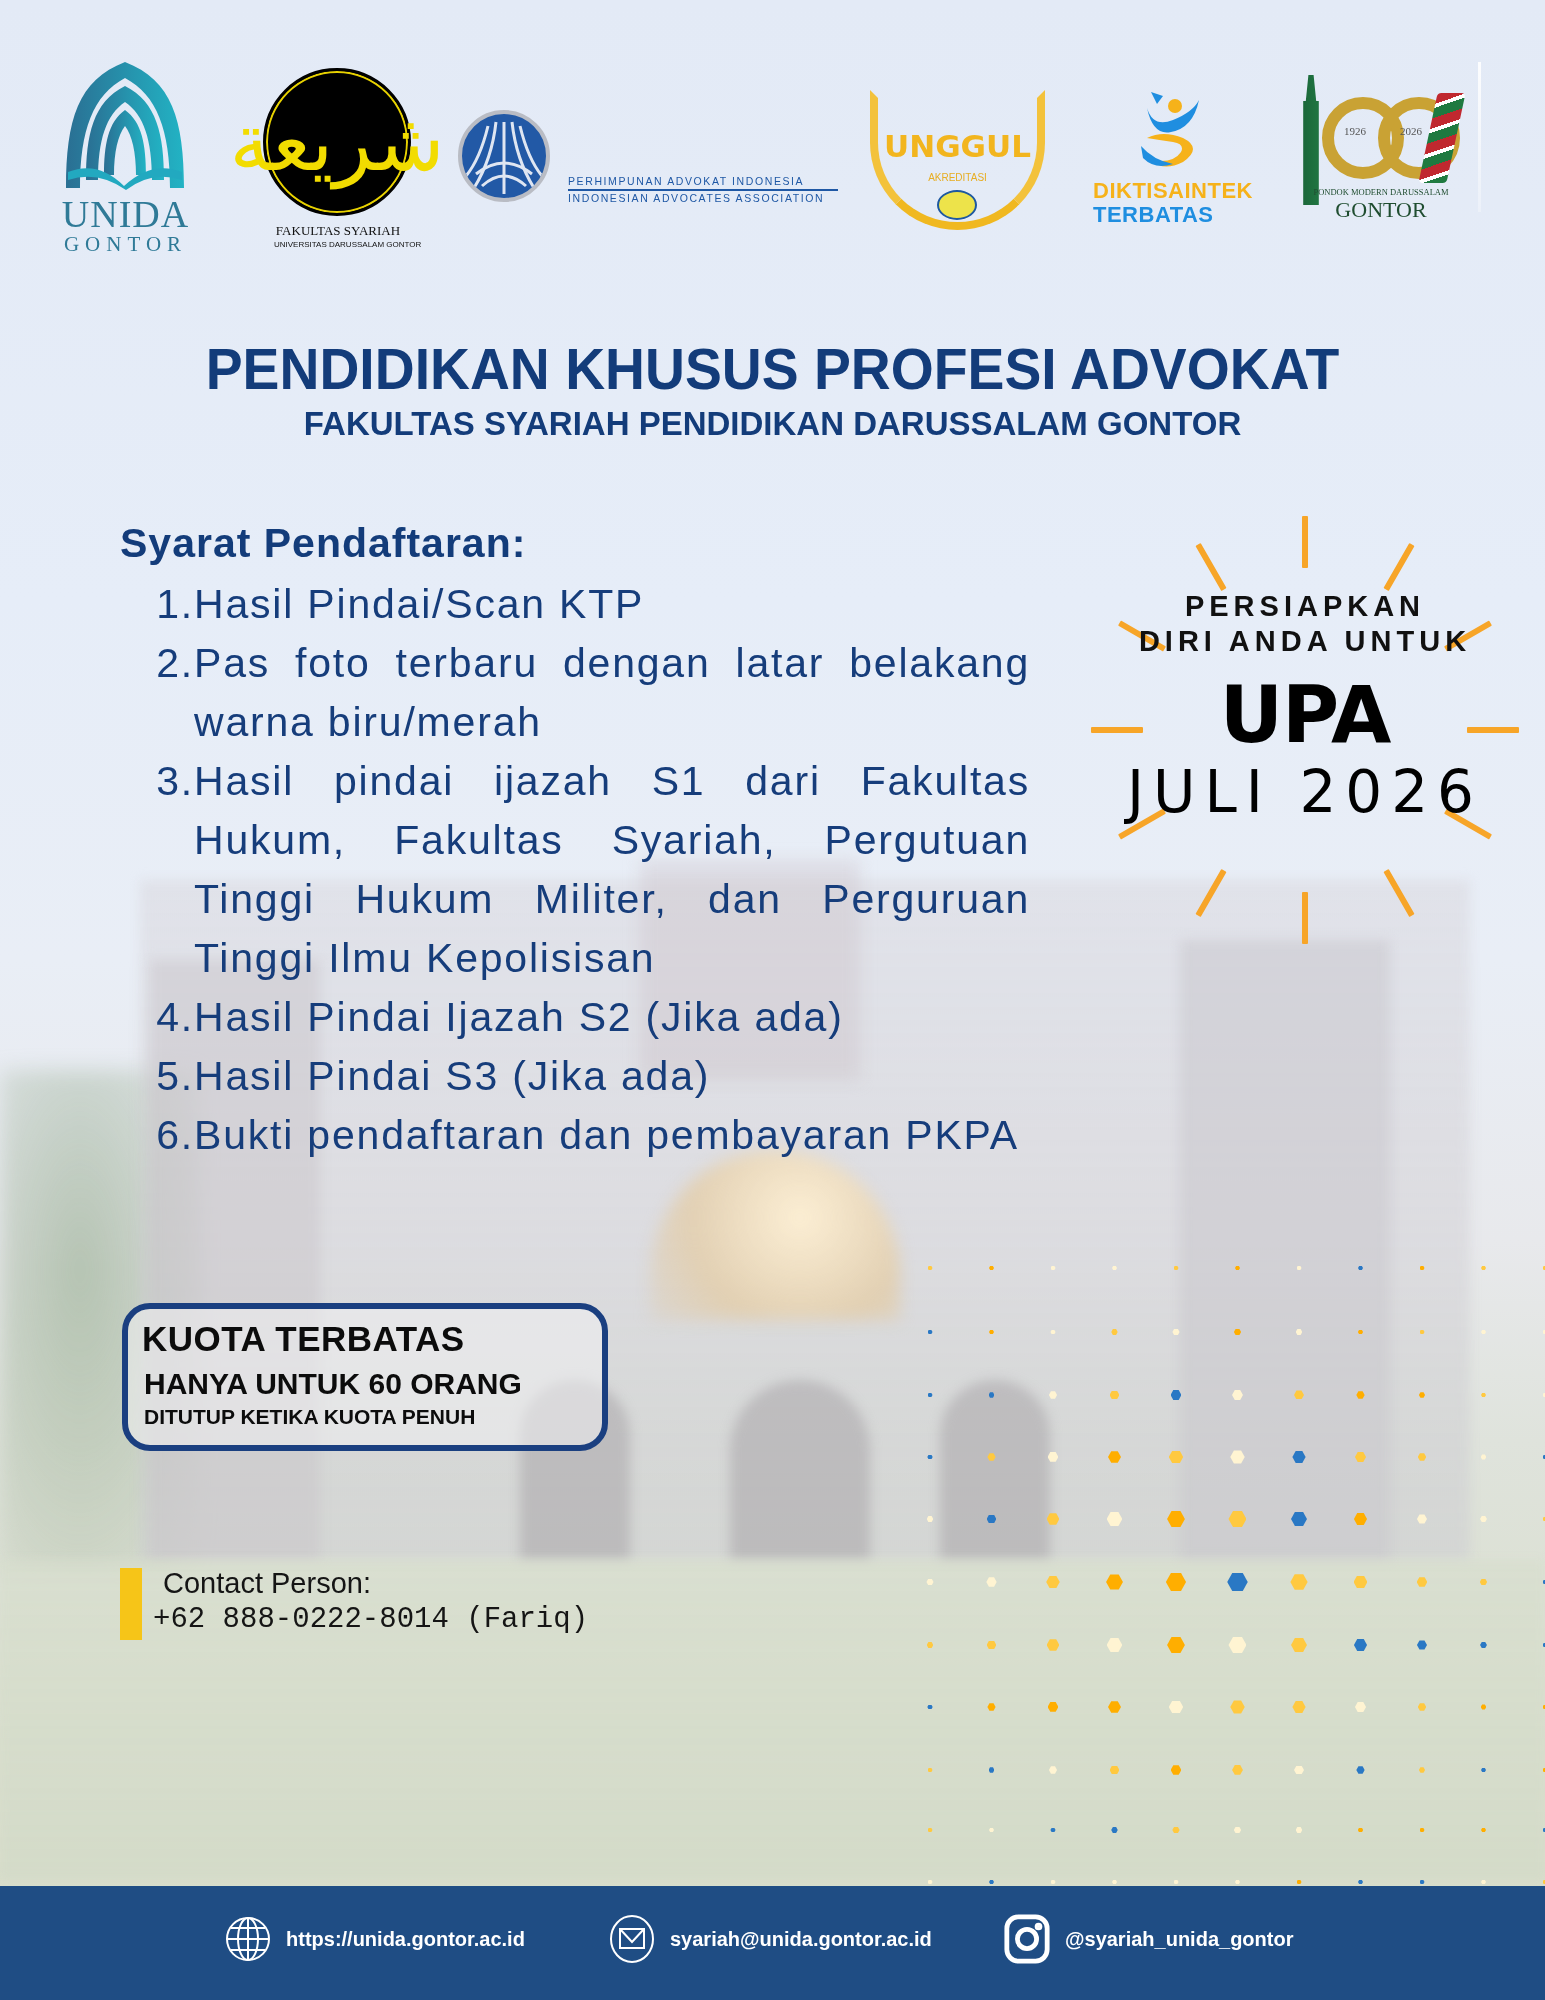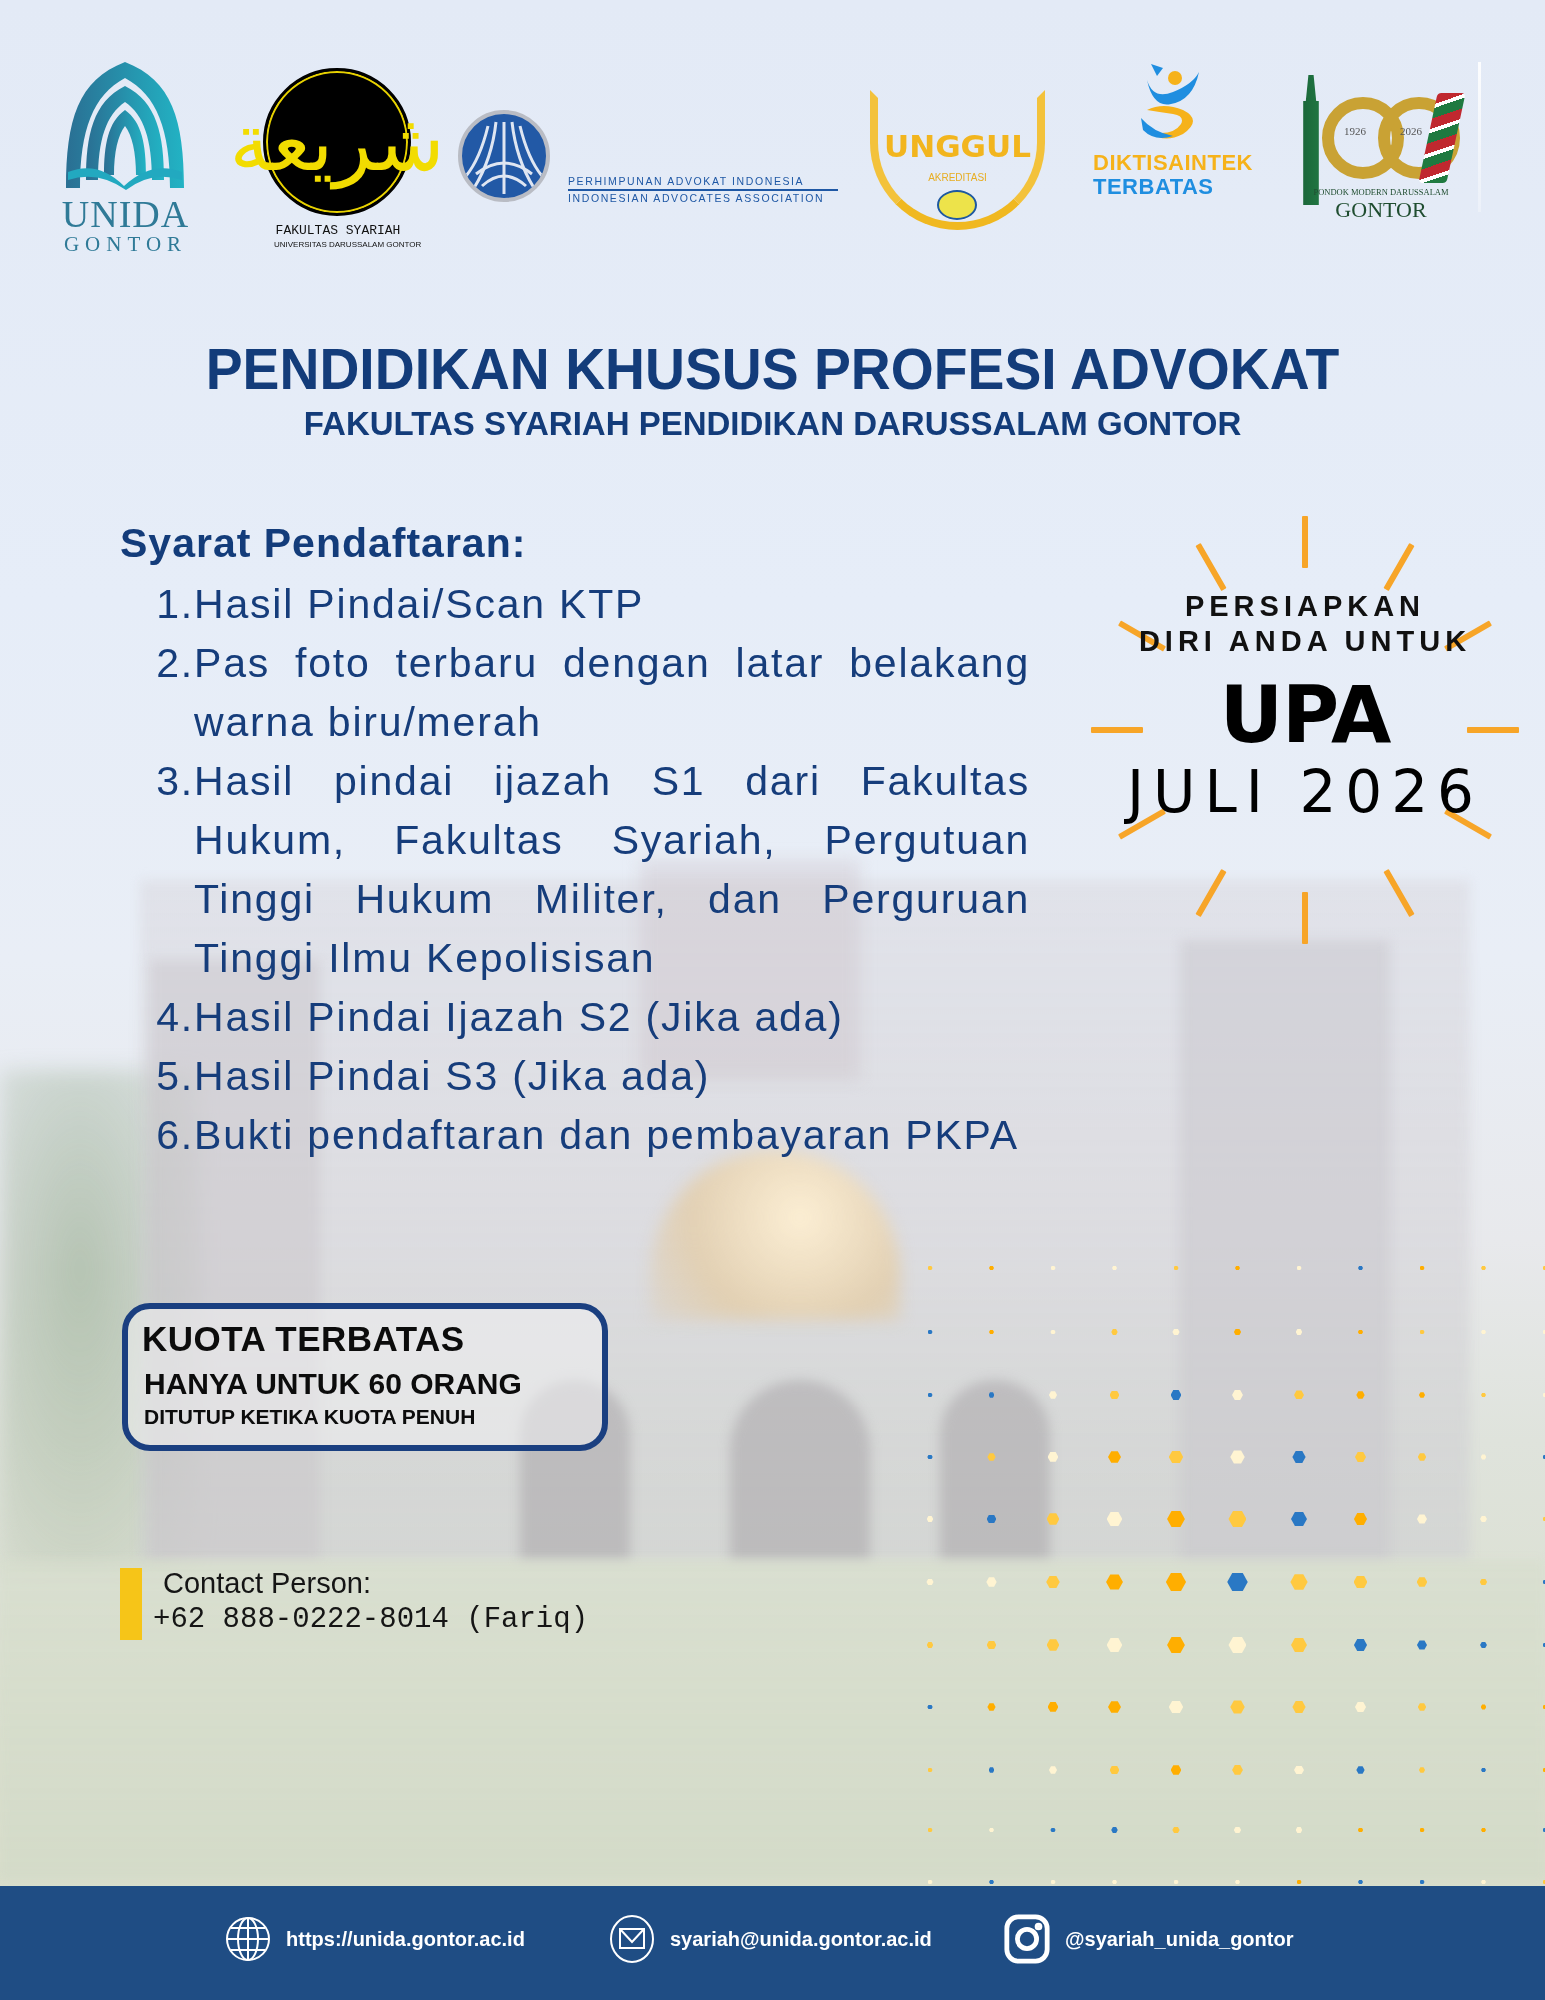--- a/index.html
+++ b/index.html
@@ -26,33 +26,33 @@
 
   
   .logos { position: absolute; left: 0; top: 0; width: 1545px; height: 270px; }
   .logo { position: absolute; }
   .unida { left: 58px; top: 60px; width: 135px; height: 200px; }
   .unida-text { position:absolute; left:0; width:135px; text-align:center; color:#2f7a97; font-family:"Liberation Serif", serif; }
   .unida-t1 { top: 132px; font-size: 38px; letter-spacing: 1px; }
   .unida-t2 { top: 172px; font-size: 21px; letter-spacing: 6px; }
   .fs { left: 258px; top: 68px; width: 160px; height: 185px; }
   .fs-circle { position:absolute; left:5px; top:0; width:148px; height:148px; border-radius:50%; background:#000; border:3px solid #000; box-shadow: inset 0 0 0 2px #e8d200; display:flex; align-items:center; justify-content:center; color:#f2dc00; font-size:80px; font-family:"DejaVu Serif", serif; }
-  .fs-t1 { position:absolute; top:155px; left:0; width:160px; text-align:center; font-size:13px; color:#111; font-family:Liberation Mono, monospace; }
+  .fs-t1 { position:absolute; top:155px; left:0; width:160px; text-align:center; font-size:13px; color:#111; font-family:Liberation Serif, serif; }
   .fs-t2 { position:absolute; top:172px; left:16px; width:160px; text-align:left; font-size:8px; color:#111; }
   .peradi { left: 458px; top: 110px; width: 385px; height: 100px; }
   .peradi-emblem { position:absolute; left:0; top:0; width:92px; height:92px; border-radius:50%; background:#2259a6; border:4px solid #b9bcc4; overflow:hidden; }
   .peradi-name { position:absolute; left:110px; top:2px; font-size:58px; font-weight:bold; color:#1f58a5; letter-spacing:2px; font-family:"DejaVu Sans", sans-serif; line-height:60px; }
   .peradi-sub1 { position:absolute; left:110px; top:65px; font-size:10.5px; color:#1f58a5; letter-spacing:1.6px; border-bottom:2px solid #1f58a5; padding-bottom:2px; width:270px; }
   .peradi-sub2 { position:absolute; left:110px; top:82px; font-size:10.5px; color:#1f58a5; letter-spacing:1.6px; }
   .unggul { left: 870px; top: 90px; width: 175px; height: 145px; }
   .unggul-wreath { position:absolute; left:0; top:0; width:175px; height:140px; border: 8px solid transparent; border-bottom-color:#f0b820; border-left-color:#f3c23b; border-right-color:#f3c23b; border-radius: 0 0 90px 90px; }
   .unggul-title { position:absolute; left:10px; top:38px; width:155px; text-align:center; font-size:31px; font-weight:bold; color:#f2b51e; font-family:"DejaVu Sans", sans-serif; letter-spacing:0px; }
   .unggul-sub { position:absolute; left:0; top:82px; width:175px; text-align:center; font-size:10px; color:#e7ad22; }
   .unggul-globe { position:absolute; left:67px; top:100px; width:40px; height:30px; border-radius:50%; background: #ede34a; border:2px solid #1d58a0; }
-  .dikti { left: 1093px; top: 62px; width: 165px; height: 150px; text-decoration: underline; }
+  .dikti { left: 1093px; top: 90px; width: 165px; height: 150px; text-decoration: underline; }
   .dikti-mark { position:absolute; left:40px; top:0; width:80px; height:80px; }
   .dikti-t1 { position:absolute; left:0; top:88px; font-size:22px; font-weight:bold; color:#f6b21a; letter-spacing:0.5px; }
   .dikti-t2 { position:absolute; left:0; top:112px; font-size:22px; font-weight:bold; color:#1f8ee0; letter-spacing:0.5px; }
   .gontor { left: 1296px; top: 75px; width: 170px; height: 145px; }
   .gontor-minaret { position:absolute; left:2px; top:0; width:26px; height:130px; background: linear-gradient(90deg,#1a6337,#217944); clip-path: polygon(40% 0,60% 0,70% 20%,80% 20%,80% 100%,20% 100%,20% 20%,30% 20%); }
   .gontor-ring { position:absolute; top:22px; width:82px; height:82px; border-radius:50%; border:12px solid #c9a234; }
   .gontor-y { position:absolute; top:50px; font-size:11px; color:#555; font-family:"Liberation Serif", serif; }
   .gontor-ribbon { position:absolute; left:132px; top:18px; width:28px; height:90px; background: repeating-linear-gradient(160deg,#c0282f 0 10px,#fff 10px 14px,#1f7a40 14px 24px); transform: skewX(-12deg); border-radius:4px; }
   .gontor-t1 { position:absolute; left:0; top:112px; width:170px; text-align:center; font-size:8.5px; color:#1f4d30; font-family:"Liberation Serif", serif; }
   .gontor-t2 { position:absolute; left:0; top:122px; width:170px; text-align:center; font-size:22px; color:#1f4d30; font-family:"Liberation Serif", serif; }

